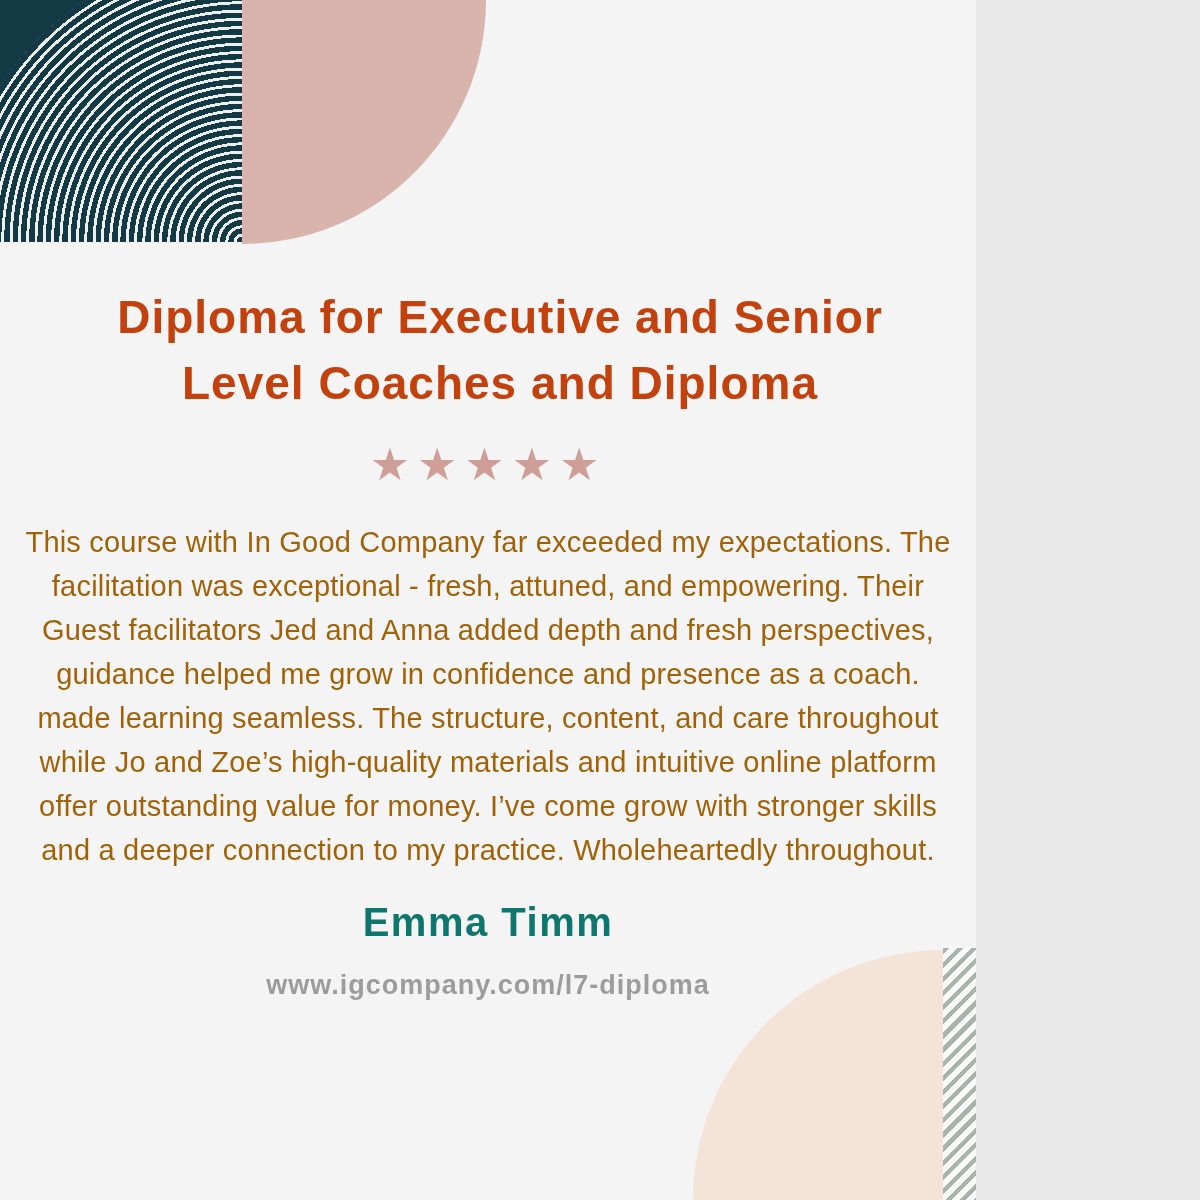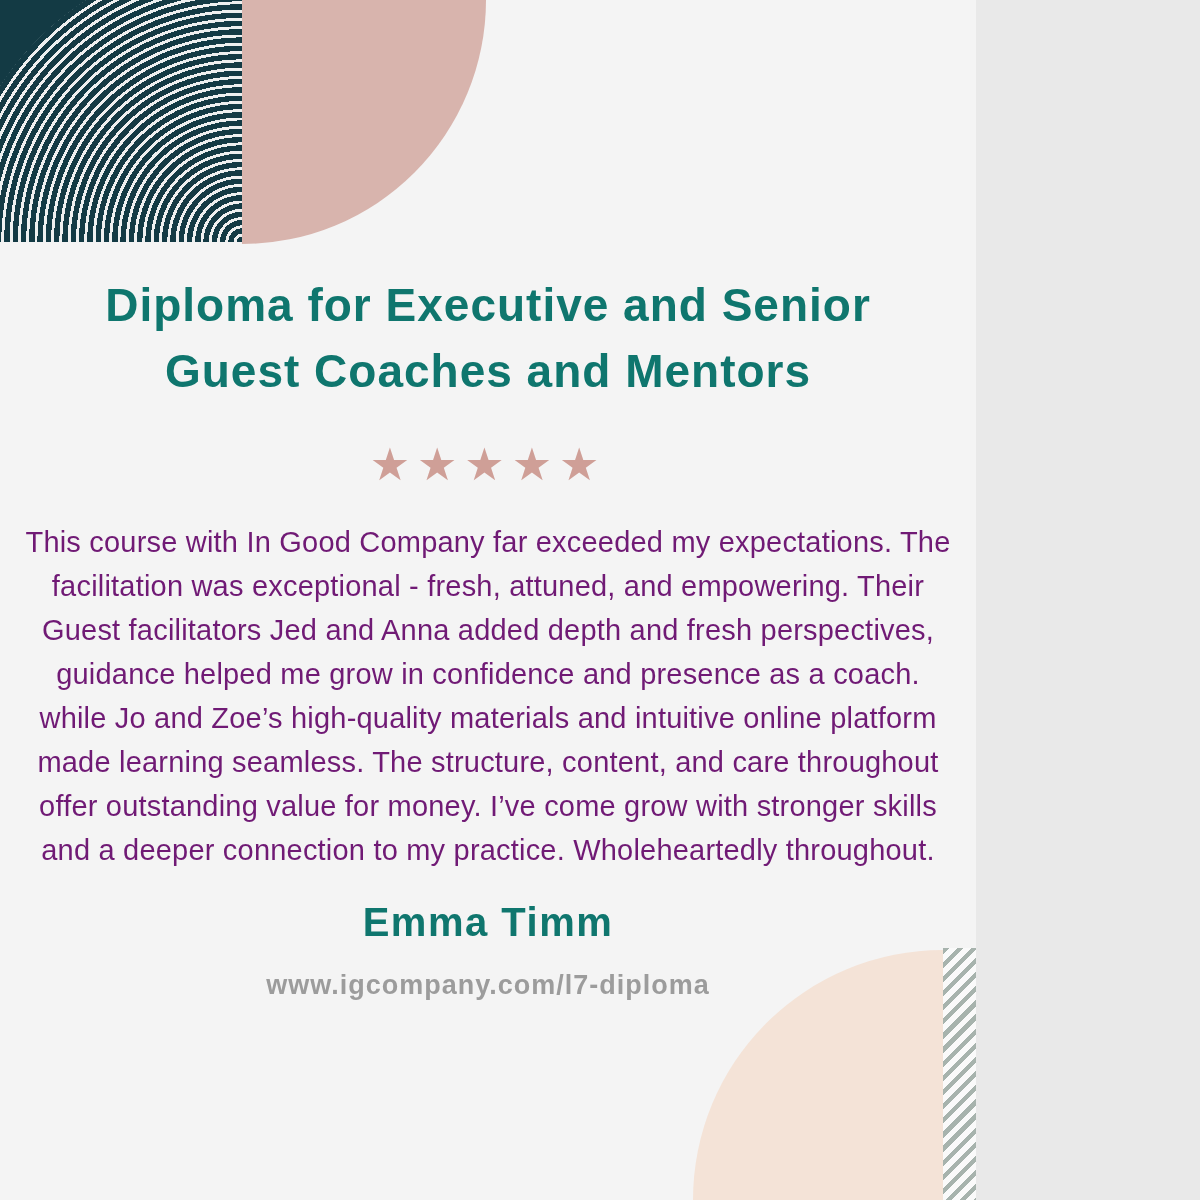--- a/index.html
+++ b/index.html
@@ -49,27 +49,27 @@
       linear-gradient(100deg, rgba(31,75,85,0) 0 40%, #1f4b55 55% 100%),
       repeating-linear-gradient(135deg, #1f4b55 0 1.2px, rgba(31,75,85,0.38) 1.2px 3.2px);
     -webkit-background-clip: text;
     background-clip: text;
   }
 
   
   .title {
     position: absolute;
     top: 272px; left: 0; width: 100%;
-    margin: 0;
+    margin: 12px;
     text-align: center;
     font-size: 46px;
     font-weight: 700;
     line-height: 66px;
     letter-spacing: 1px;
-    color: #0f766e;
+    color: #c2410c;
   }
 
   
   .stars {
     position: absolute;
     top: 440px; left: 0; width: 100%;
     text-align: center;
     font-size: 45px;
     line-height: 50px;
     letter-spacing: 7px;
@@ -77,21 +77,21 @@
   }
 
   
   .review {
     position: absolute;
     top: 520px; left: 0; width: 100%;
     text-align: center;
     font-size: 29px;
     line-height: 44px;
     letter-spacing: 0.2px;
-    color: #701a75;
+    color: #a16207;
   }
   .review-line { white-space: nowrap; }
 
   
   .author {
     position: absolute;
     top: 900px; left: 0; width: 100%;
     text-align: center;
     font-size: 40px;
     font-weight: 700;
@@ -136,34 +136,34 @@
   <div class="pink-quarter"></div>
 
   <div class="logo">
     <div class="logo-line">In</div>
     <div class="logo-line">Good</div>
     <div class="logo-line">Senior</div>
   </div>
 
   <h1 class="title">
     <span>Diploma for Executive and Senior</span><br>
-    <span>Guest Coaches and Mentors</span>
+    <span>Level Coaches and Diploma</span>
   </h1>
 
   <div class="stars">
     <span class="star">★</span><span class="star">★</span><span class="star">★</span><span class="star">★</span><span class="star">★</span>
   </div>
 
   <div class="review">
     <div class="review-line">This course with In Good Company far exceeded my expectations. The</div>
     <div class="review-line">facilitation was exceptional - fresh, attuned, and empowering. Their</div>
     <div class="review-line">Guest facilitators Jed and Anna added depth and fresh perspectives,</div>
     <div class="review-line">guidance helped me grow in confidence and presence as a coach.</div>
+    <div class="review-line">made learning seamless. The structure, content, and care throughout</div>
     <div class="review-line">while Jo and Zoe’s high-quality materials and intuitive online platform</div>
-    <div class="review-line">made learning seamless. The structure, content, and care throughout</div>
     <div class="review-line">offer outstanding value for money. I’ve come grow with stronger skills</div>
     <div class="review-line">and a deeper connection to my practice. Wholeheartedly throughout.</div>
   </div>
 
   <div class="author">Emma Timm</div>
 
   <div class="url">www.igcompany.com/l7-diploma</div>
 
   <div class="cream-quarter"></div>
   <div class="stripes"></div>

